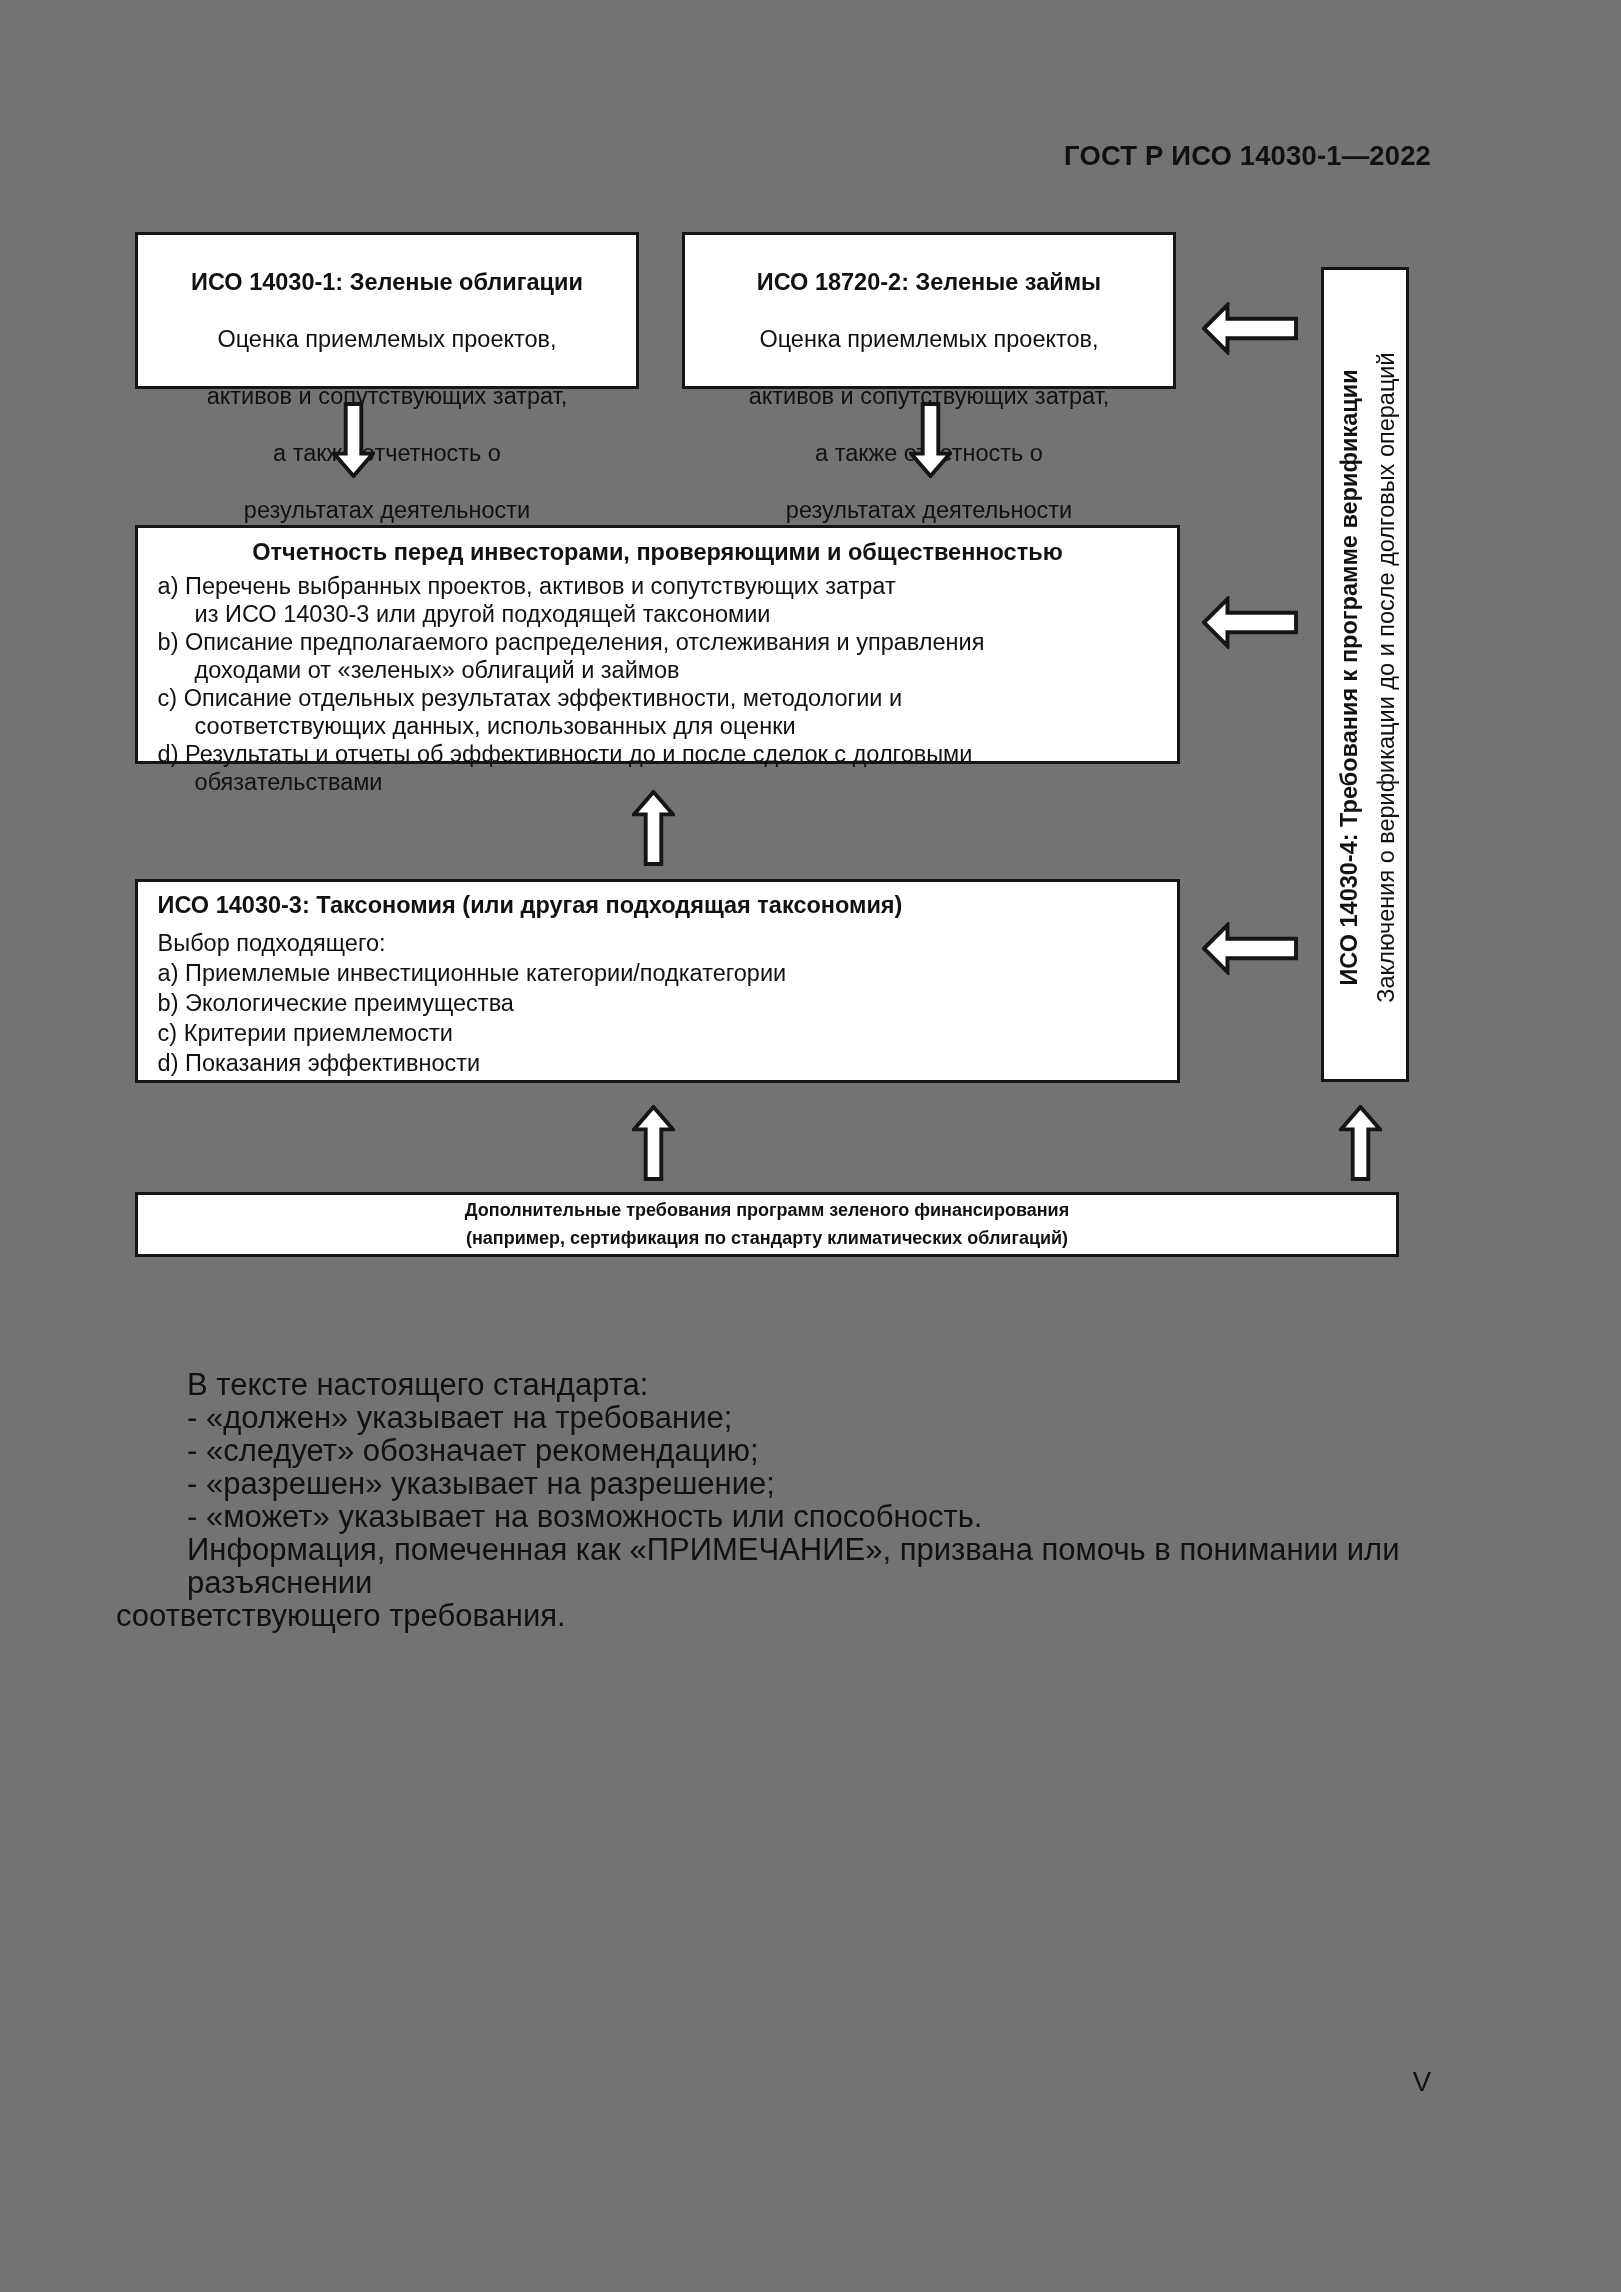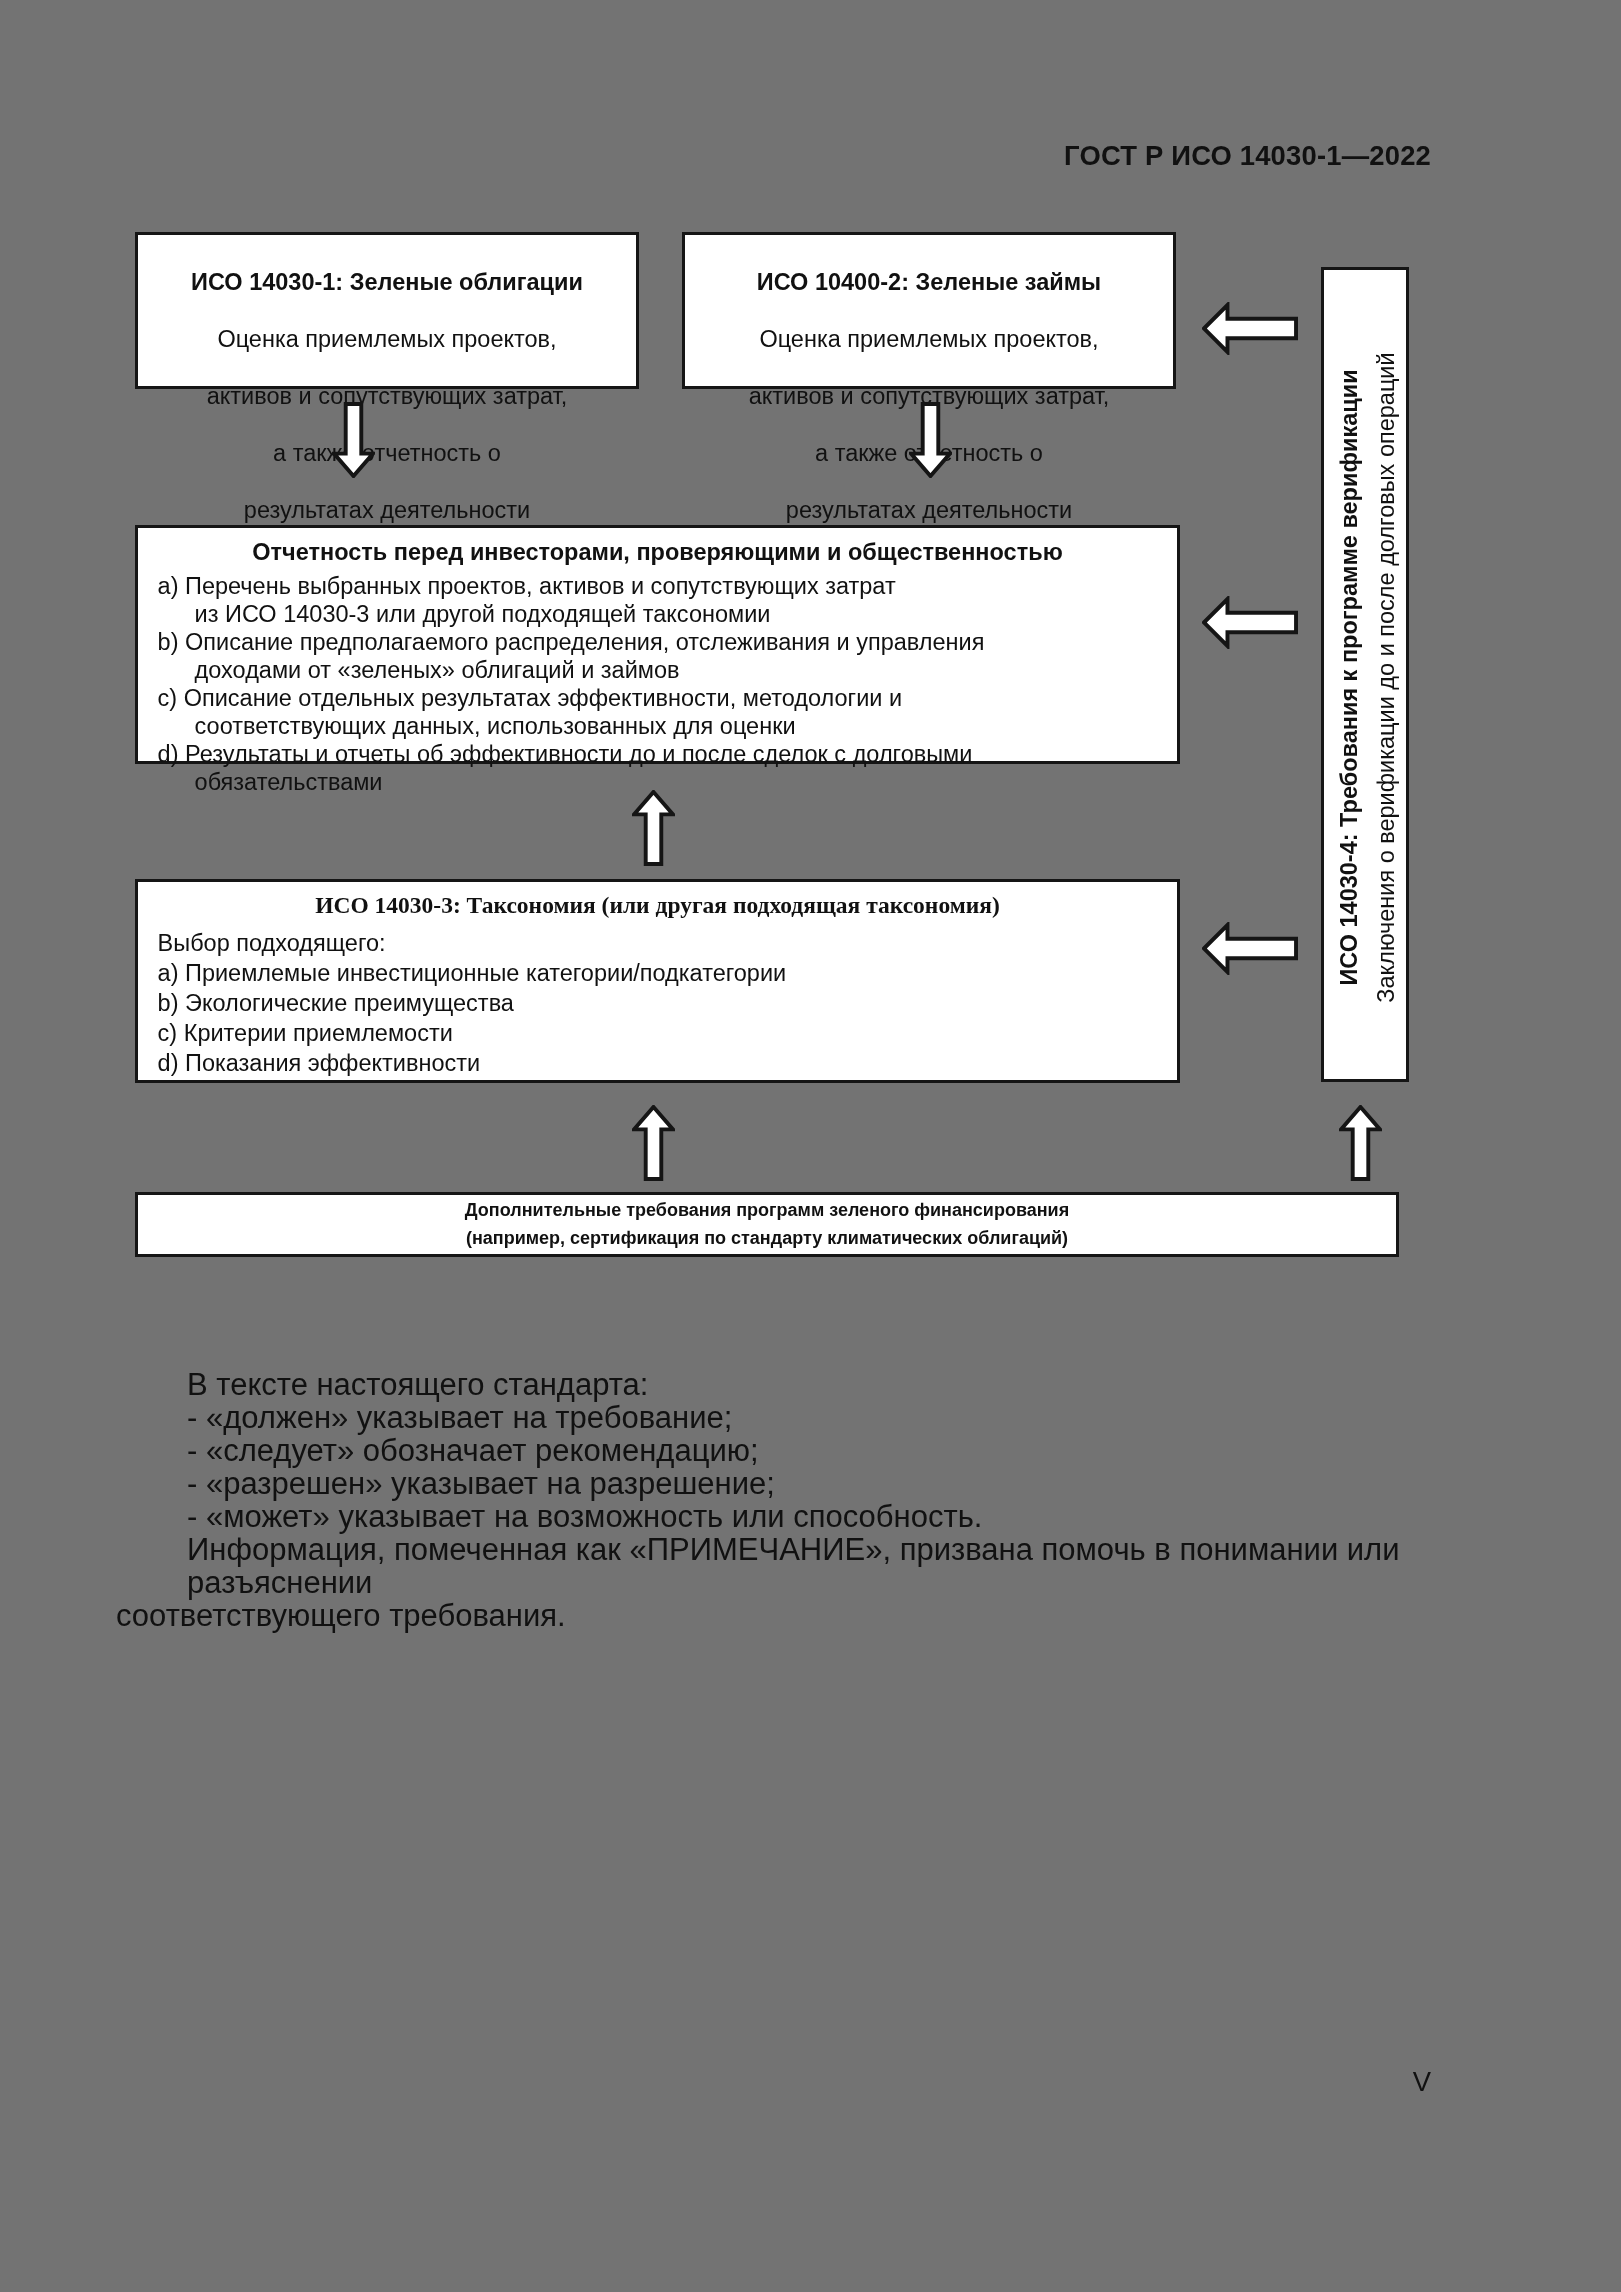--- a/index.html
+++ b/index.html
@@ -30,21 +30,21 @@
   }
   .box1{left:135px; top:232px; width:504px; height:157px; padding-top:4.9px;}
   .box2{left:682px; top:232px; width:494px; height:157px; padding-top:4.9px;}
   .box1 div,.box2 div{text-align:center;margin-top:28px;}
 
   .boxrep{left:135px; top:525px; width:1045px; height:239px; padding:9.8px 19.6px 0 19.6px; line-height:28px;}
   .boxrep .title{text-align:center; margin-bottom:4.9px; line-height:29px;}
   .boxrep .cont{margin-left:37px;}
 
   .boxtax{left:135px; top:879px; width:1045px; height:204px; padding:8.8px 19.6px 0 19.6px; line-height:30px;}
-  .boxtax .title{text-align:center; margin-bottom:7.8px; line-height:29px;font-family:Liberation Serif, serif;}
+  .boxtax .title{margin-bottom:7.8px; line-height:29px;}
 
   .boxadd{left:135px; top:1192px; width:1264px; height:65px;
     display:flex; flex-direction:column; justify-content:center;
     font-weight:bold; line-height:27.4px; font-size:18px; text-align:center;}
 
   .vbox{left:1321px; top:267px; width:88px; height:815px;}
   .vbox-inner{
     position:absolute; left:0; top:0;
     width:815px; height:88px;
     transform-origin:0 0;
@@ -84,21 +84,21 @@
 
   <div class="dbox box1">
     <div class="bold">ИСО 14030-1: Зеленые облигации</div>
     <div>Оценка приемлемых проектов,</div>
     <div>активов и сопутствующих затрат,</div>
     <div>а также отчетность о</div>
     <div>результатах деятельности</div>
   </div>
 
   <div class="dbox box2">
-    <div class="bold">ИСО 10400-2: Зеленые займы</div>
+    <div class="bold">ИСО 18720-2: Зеленые займы</div>
     <div>Оценка приемлемых проектов,</div>
     <div>активов и сопутствующих затрат,</div>
     <div>а также отчетность о</div>
     <div>результатах деятельности</div>
   </div>
 
   <div class="arrow" style="left:332px; top:402px;">
     <svg width="43" height="76" viewBox="0 0 44 78">
         <polygon points="14,2 30,2 30,53 42,53 22,76 2,53 14,53" fill="#fff" stroke="#151515" stroke-width="4" stroke-linejoin="miter"></polygon>
       </svg>

